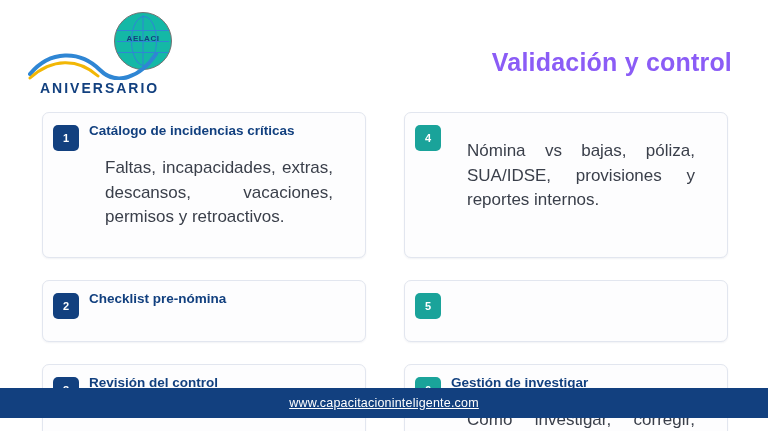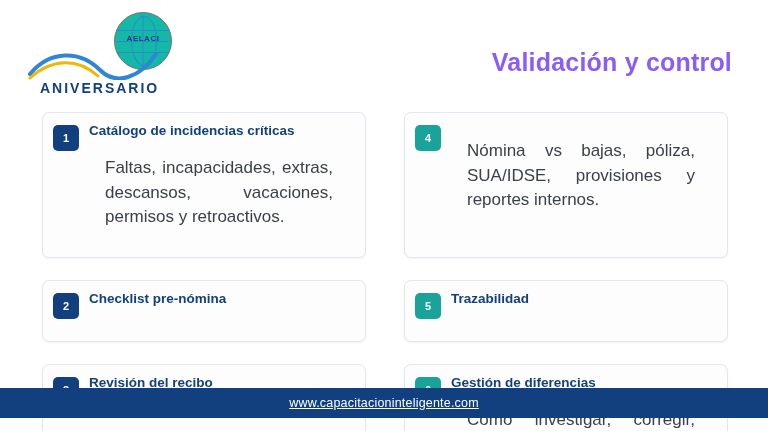--- a/index.html
+++ b/index.html
@@ -227,31 +227,30 @@
       <p class="card-body">Nómina vs bajas, póliza, SUA/IDSE, provisiones y reportes internos.</p>
     </div>
 
     <div class="card">
       <div class="badge navy">2</div>
       <p class="card-title">Checklist pre-nómina</p>
     </div>
 
     <div class="card">
       <div class="badge teal">5</div>
-      <p class="card-title">Trazabilidad</p>
     </div>
 
     <div class="card">
       <div class="badge navy">3</div>
-      <p class="card-title">Revisión del recibo</p>
+      <p class="card-title">Revisión del control</p>
     </div>
 
     <div class="card">
       <div class="badge teal">6</div>
-      <p class="card-title">Gestión de diferencias</p>
+      <p class="card-title">Gestión de investigar</p>
       <p class="card-body">Cómo investigar, corregir, recalcular y documentar sin perder control.</p>
     </div>
 
   </div>
 
   <div class="footer">
     <span class="url">www.capacitacioninteligente.com</span>
   </div>
 
 </div>

